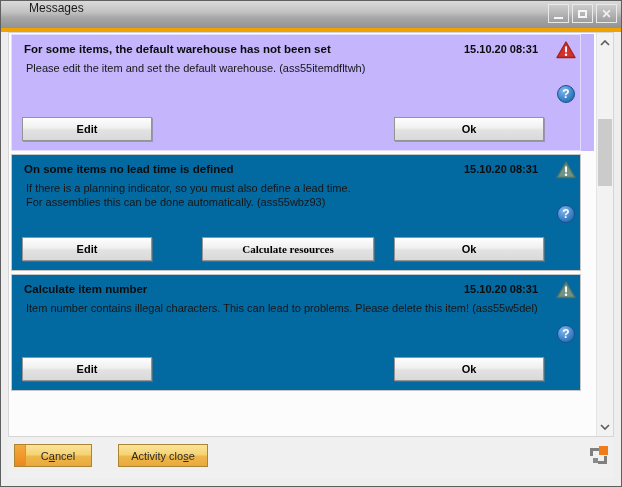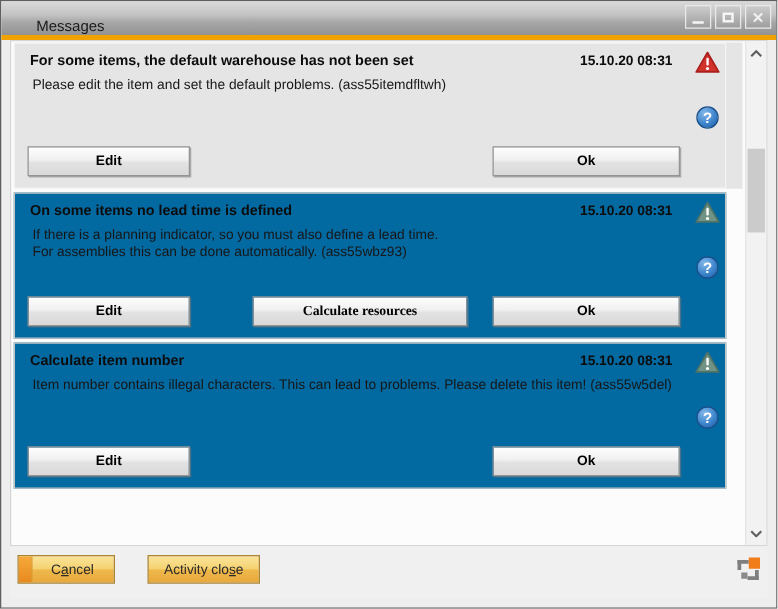--- a/index.html
+++ b/index.html
@@ -6,21 +6,21 @@
   html,body { width:622px; height:487px; font-family:"Liberation Sans", sans-serif; }
   .window {
     position:relative; width:622px; height:487px;
     background:#eeeeee; border:1px solid #5f5f5f;
     overflow:hidden;
   }
   
   .titlebar {
     position:absolute; top:0; left:0; right:0; height:27px;
     background:linear-gradient(#dadada 0%, #c3c3c3 40%, #a7a7a7 62%, #929292 100%);
-    display:flex; align-items:flex-end;
+    display:flex; align-items:flex-start;
   }
   .titlebar-title { font-size:12px; color:#1a1a1a; padding-left:28px; }
   .win-controls { position:absolute; right:4px; top:3px; display:flex; gap:3px; }
   .win-btn {
     width:21px; height:19px; border:1px solid #e9e9e9;
     background:linear-gradient(#cccccc, #9e9e9e);
     display:flex; align-items:center; justify-content:center;
     position:relative; cursor:pointer;
   }
   .glyph-min { position:absolute; left:5px; right:5px; bottom:3px; height:2px; background:#f5f5f5; }
@@ -28,21 +28,21 @@
   .glyph-close { color:#f0f0f0; font-size:12px; font-weight:bold; line-height:1; }
   .accent-bar { position:absolute; top:27px; left:0; right:0; height:4px; background:#efa201; }
 
   
   .content {
     position:absolute; top:31px; left:7px; right:7px; bottom:49px;
     background:#fcfcfc; border:1px solid #d6d6d6;
   }
   .rows { position:absolute; left:2px; top:1px; right:19px; }
   .msg-row { position:relative; height:117px; margin-bottom:3px; }
-  .msg-row.selected { background:#e5e5e5;padding-left:40px; }
+  .msg-row.selected { background:#c4b5fd;padding-left:40px; }
   .msg-box {
     position:absolute; left:0; top:0; bottom:0; right:13px;
     border:1px solid #c6c6c6; background:#0369a1;
   }
   .msg-row.selected .msg-box { background:transparent; border-color:rgba(255,255,255,0.55); }
   .msg-title { position:absolute; left:12px; top:8px; font-size:11.5px; font-weight:bold; color:#0c0c0c; white-space:nowrap; }
   .msg-time { position:absolute; right:42px; top:8px; font-size:11px; font-weight:bold; color:#0c0c0c; }
   .msg-body { position:absolute; left:14px; top:26px; font-size:11px; color:#161616; line-height:14px; }
   .sev-icon { position:absolute; right:4px; top:6px; width:20px; height:18px; }
   .help-icon {
@@ -122,21 +122,21 @@
     <div class="msg-box" data-name="message-card-box">
       <div class="msg-title" data-name="message-title">For some items, the default warehouse has not been set</div>
       <div class="msg-time" data-name="message-timestamp">15.10.20 08:31</div>
       <svg class="sev-icon" viewBox="0 0 20 18" data-name="error-icon">
         <path d="M10 1 L19 16.5 L1 16.5 Z" fill="#d2322c" stroke="#a8201c" stroke-width="1.4" stroke-linejoin="round"></path>
         <rect x="9.1" y="5.2" width="1.9" height="6.2" rx="0.9" fill="#ffffff"></rect>
         <circle cx="10" cy="13.8" r="1.25" fill="#ffffff"></circle>
       </svg>
 
       <div class="msg-body" data-name="message-body">
-              <div data-name="message-body-line">Please edit the item and set the default problems. (ass55itemdfltwh)</div>
+              <div data-name="message-body-line">Please edit the item and set the default warehouse. (ass55itemdfltwh)</div>
             </div>
       <div class="help-icon" data-name="help-icon">?</div>
       <div data-name="message-buttons">
               <button class="card-btn edit" data-name="message-button-edit">Edit</button>
               <button class="card-btn ok" data-name="message-button-ok">Ok</button>
             </div>
     </div>
   </div>
         <div class="msg-row warning" data-name="message-card">
     <div class="msg-box" data-name="message-card-box">

